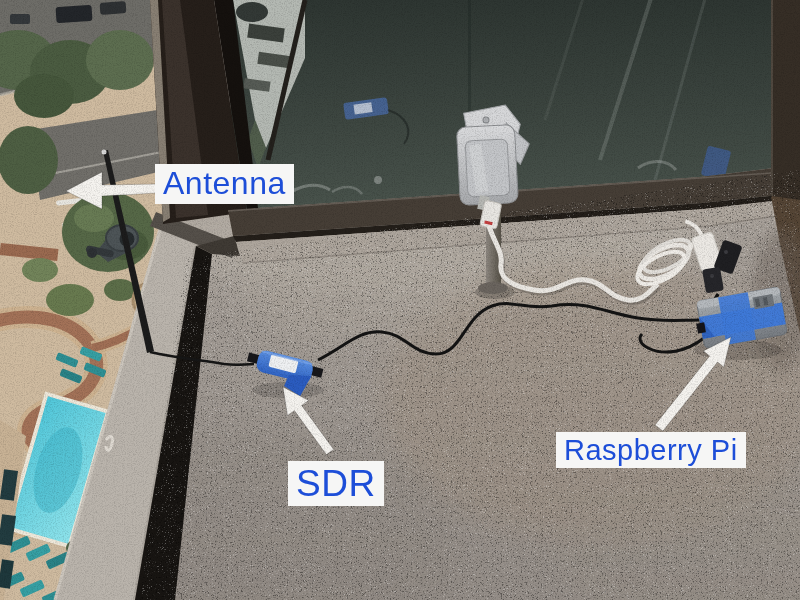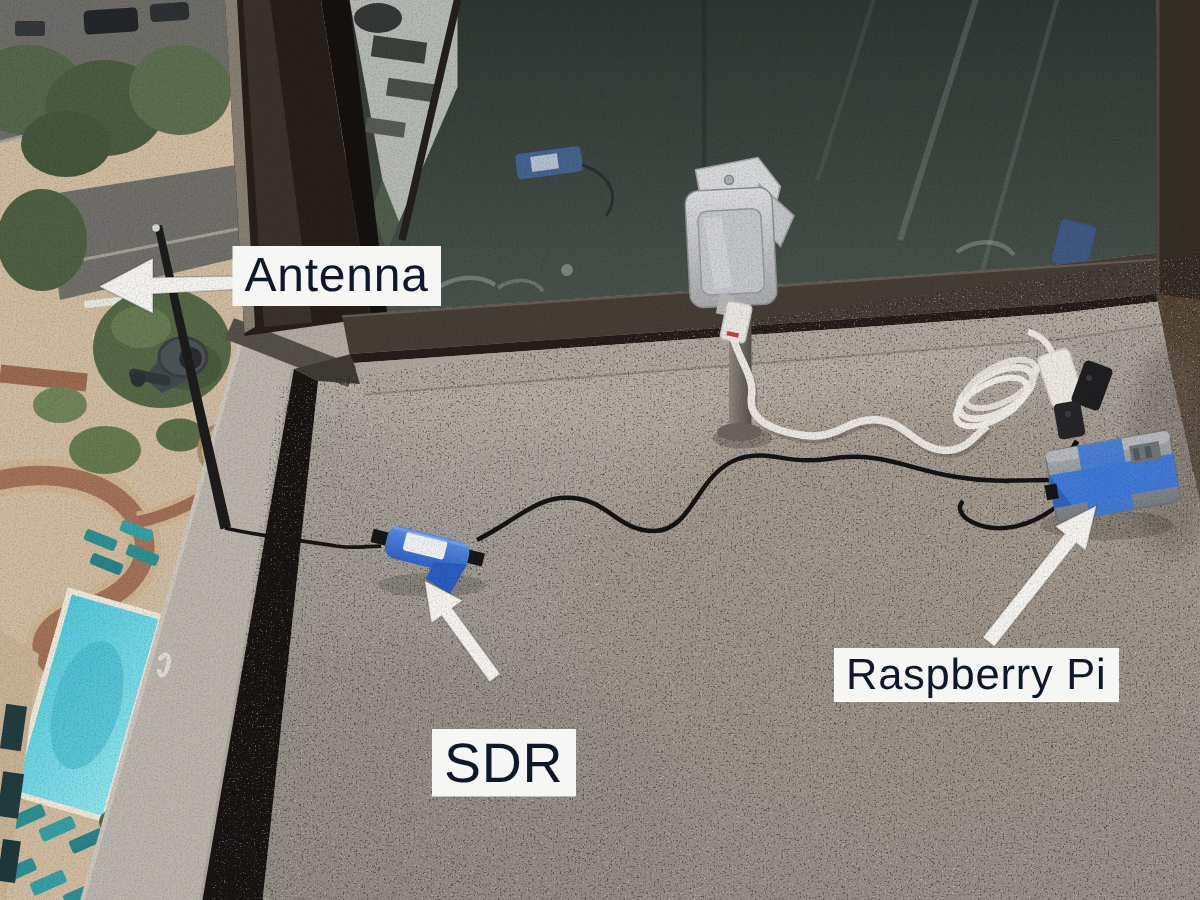--- a/index.html
+++ b/index.html
@@ -1,28 +1,28 @@
 <!DOCTYPE html>
 <html><head>
 <meta charset="utf-8">
 <style>
   html,body{margin:0;padding:0;background:#222;}
   #stage{position:relative;width:800px;height:600px;overflow:hidden;font-family:"Liberation Sans",sans-serif;}
   #stage svg{position:absolute;left:0;top:0;}
   .photo-label{
     position:absolute;
     background:#f6f6f5;
-    color:#0f172a;
+    color:#1d4ed8;
     line-height:1.12;
     padding:2px 8px;
     white-space:nowrap;
     letter-spacing:0.5px;
   }
   .lbl-antenna{left:155px;top:164px;font-size:32px;}
-  .lbl-sdr{left:288px;top:486px;font-size:37px;}
+  .lbl-sdr{left:288px;top:461px;font-size:37px;}
   .lbl-pi{left:556px;top:432px;font-size:29px;}
 </style>
 </head>
 <body>
 
 <div id="stage">
 <svg width="800" height="600" viewBox="0 0 800 600">
   <defs>
     <linearGradient id="floorGrad" x1="0" y1="0" x2="0" y2="1">
       <stop offset="0" stop-color="#b4ada5"></stop>

